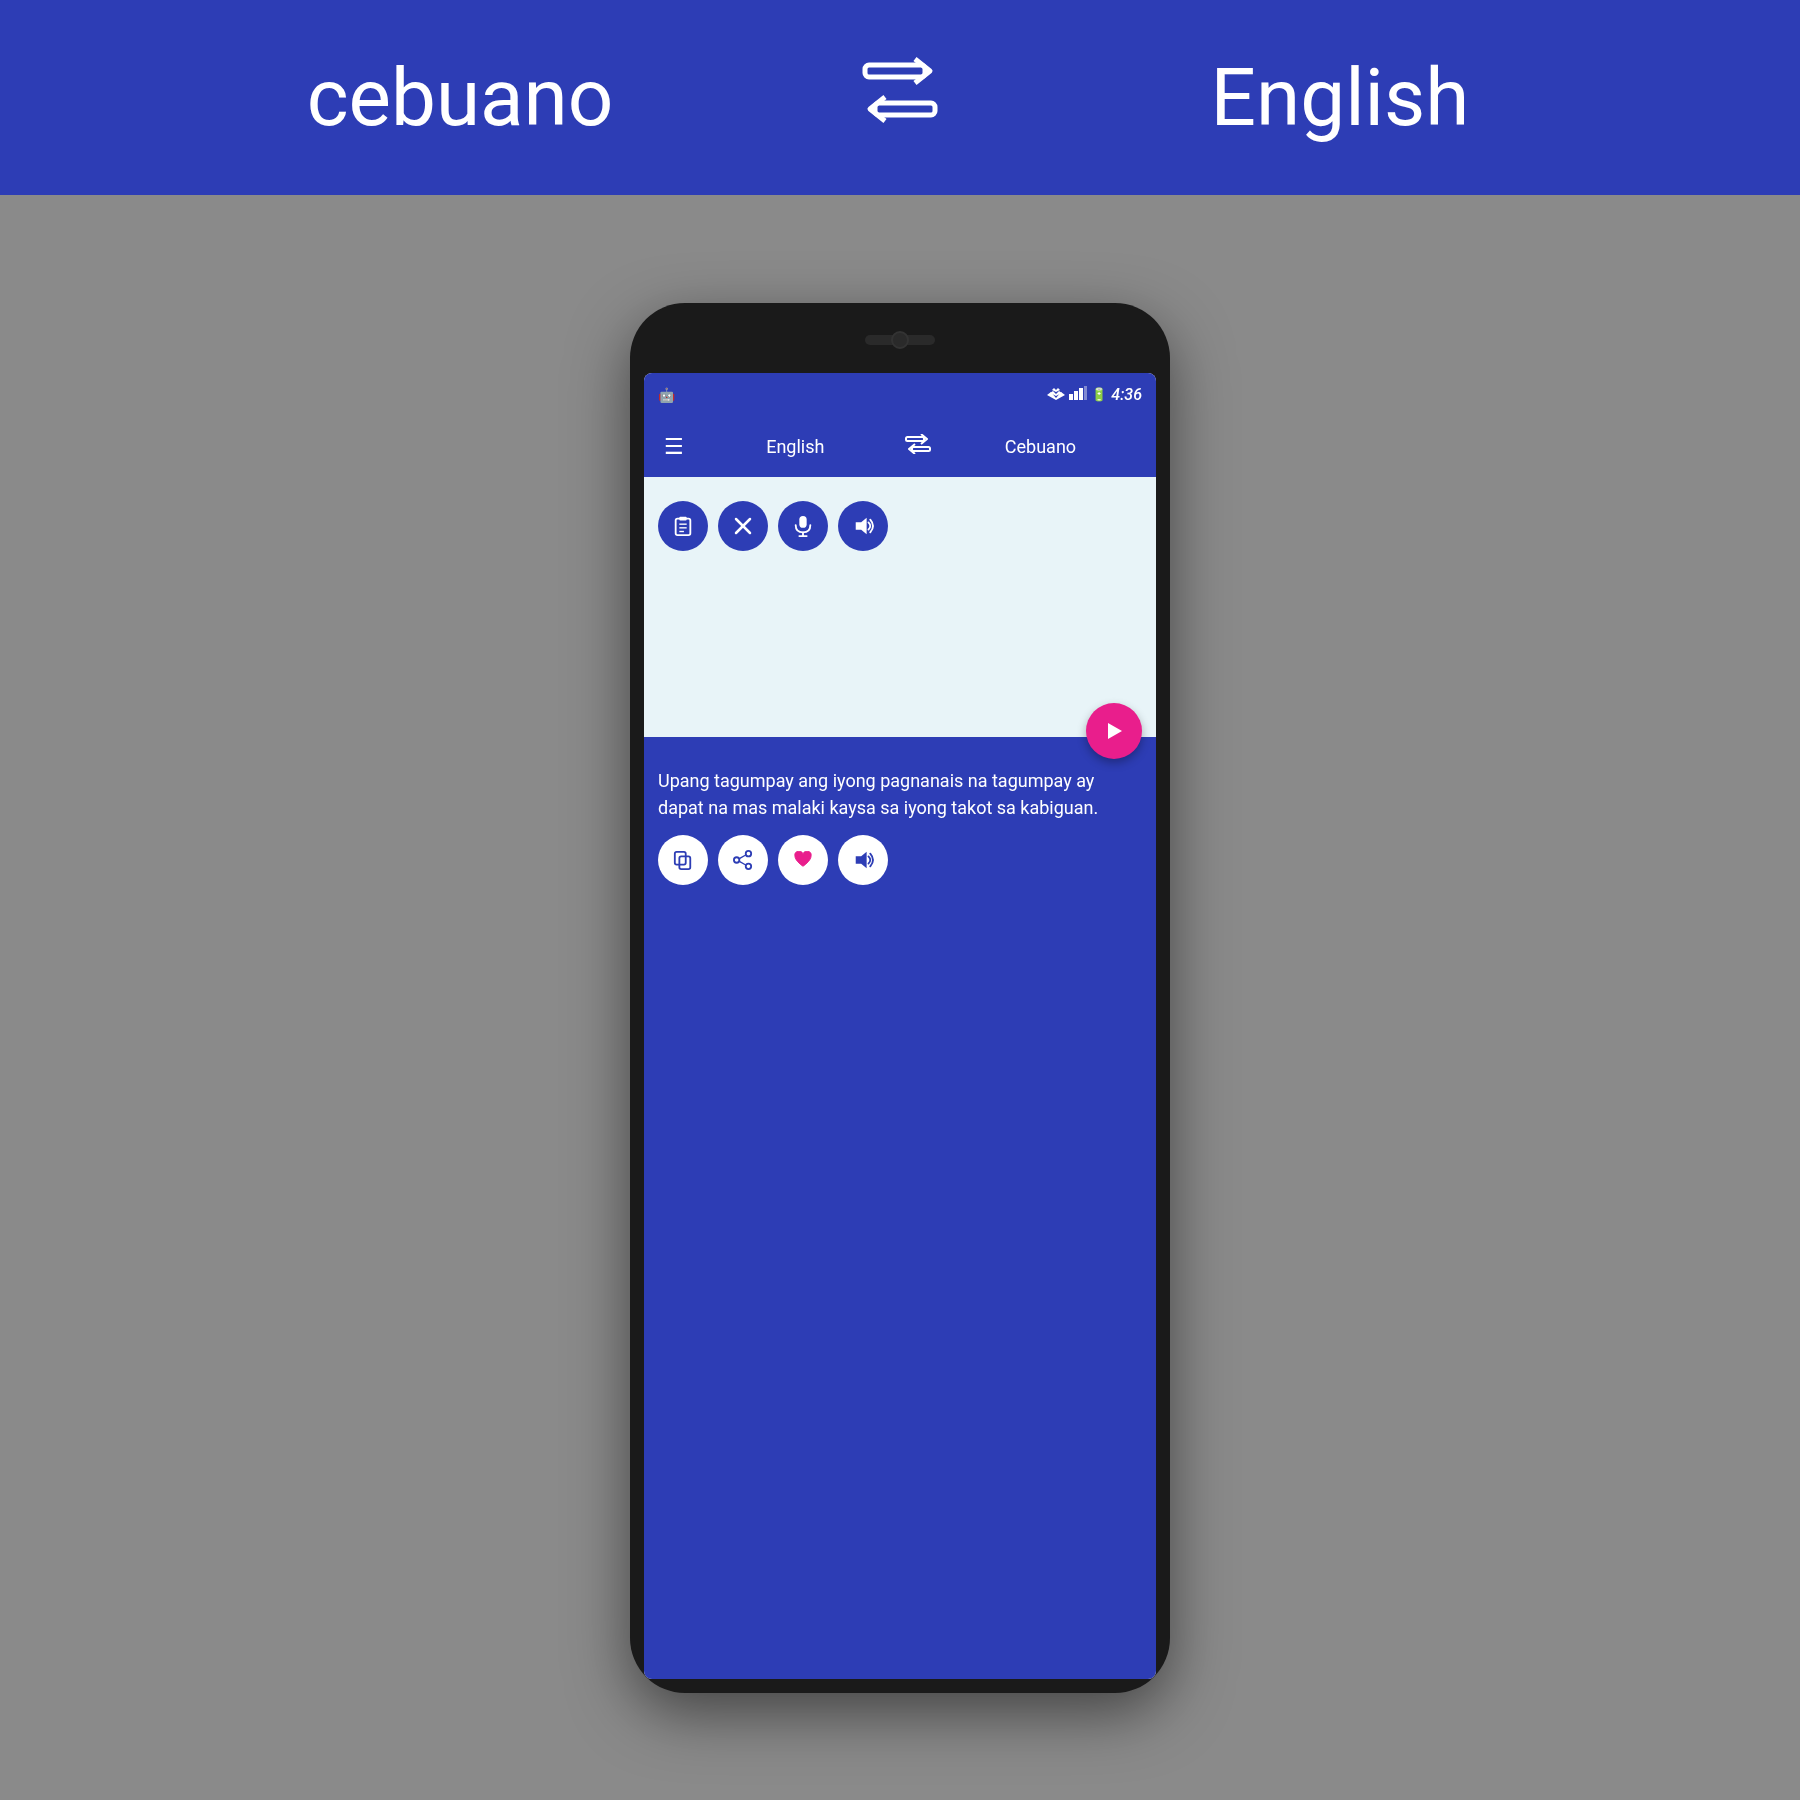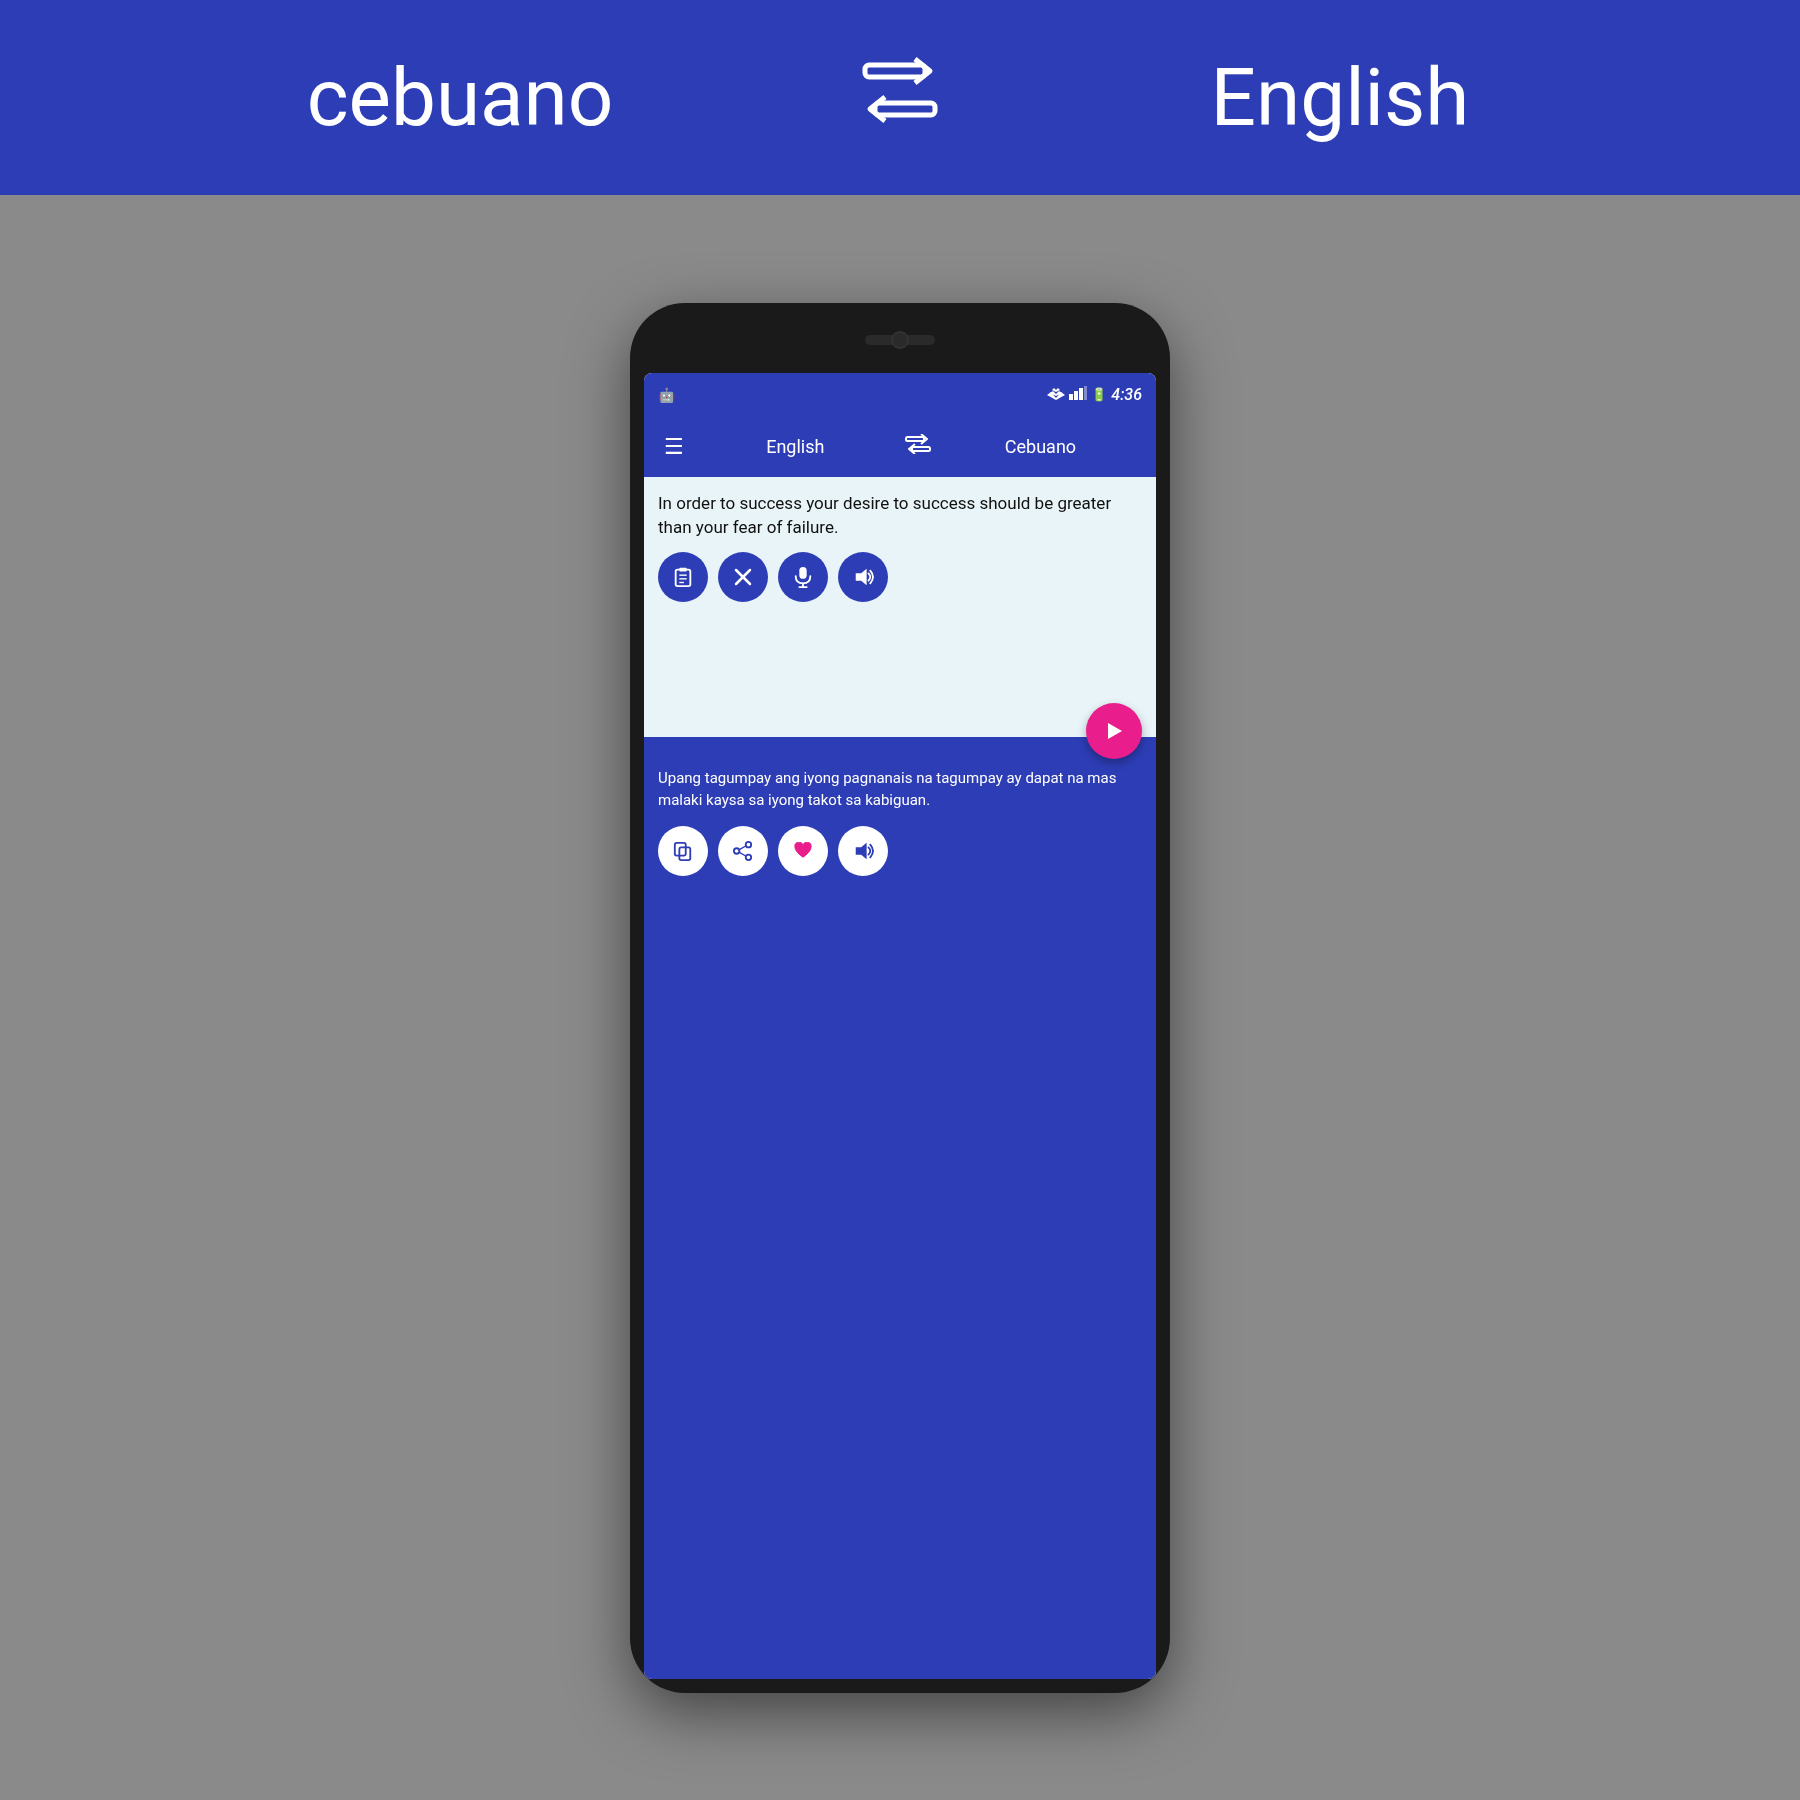--- a/index.html
+++ b/index.html
@@ -217,21 +217,21 @@
 
     
     .output-area {
       background: #2d3db5;
       padding: 16px 14px 14px 14px;
       flex: 1;
       position: relative;
       margin-top: 0;
     }
     .output-text {
-      font-size: 15px;
+      font-size: 18px;
       color: white;
       line-height: 1.5;
       margin-bottom: 14px;
     }
     .output-actions {
       display: flex;
       align-items: center;
       gap: 10px;
       margin-top: 10px;
       padding-bottom: 4px;
@@ -325,21 +325,20 @@
               <rect x="1" y="3" width="18" height="4" rx="1.5" fill="none" stroke="white" stroke-width="2"></rect>
               <polyline points="16,0 22,5 16,10" fill="none" stroke="white" stroke-width="2" stroke-linejoin="round"></polyline>
               <rect x="7" y="13" width="18" height="4" rx="1.5" fill="none" stroke="white" stroke-width="2"></rect>
               <polyline points="10,10 4,15 10,20" fill="none" stroke="white" stroke-width="2" stroke-linejoin="round"></polyline>
             </svg>
           </span>
           <span class="toolbar-target">Cebuano</span>
         </div>
 
         <div class="input-area">
-          <div class="input-text">In order to success your desire to success should be greater than your fear of failure.</div>
           <div class="input-actions">
             <button class="action-btn">
               <svg width="22" height="22" viewBox="0 0 24 24" fill="white">
                 <rect x="8" y="2" width="8" height="4" rx="1" fill="white"></rect>
                 <rect x="4" y="4" width="16" height="18" rx="2" fill="none" stroke="white" stroke-width="2"></rect>
                 <line x1="8" y1="10" x2="16" y2="10" stroke="white" stroke-width="1.5"></line>
                 <line x1="8" y1="14" x2="16" y2="14" stroke="white" stroke-width="1.5"></line>
                 <line x1="8" y1="18" x2="13" y2="18" stroke="white" stroke-width="1.5"></line>
               </svg>
             </button>

